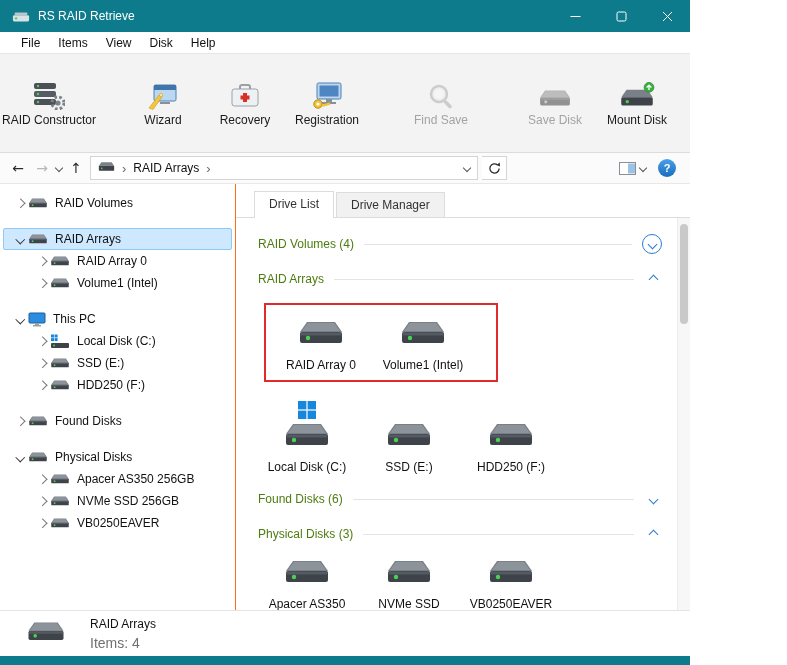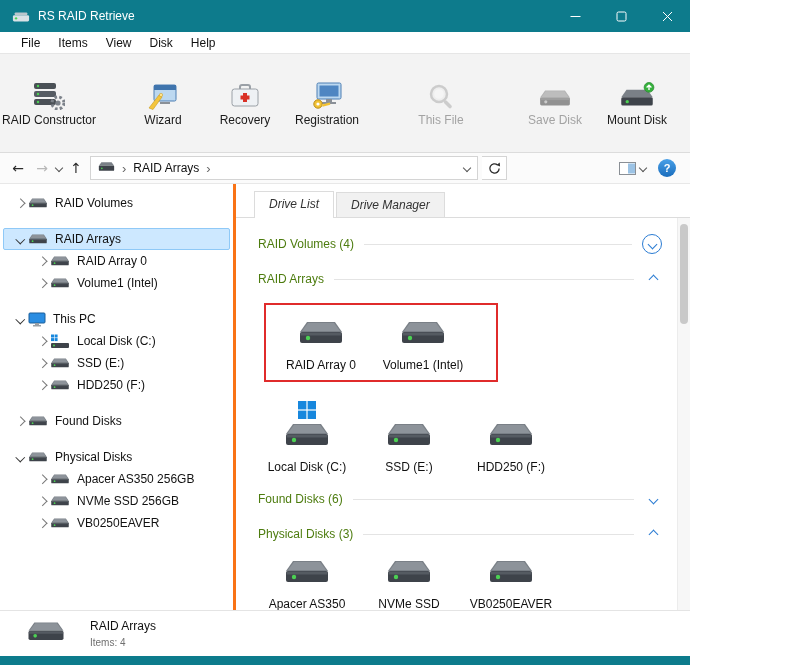--- a/index.html
+++ b/index.html
@@ -39,34 +39,34 @@
   .crumb-sep::before{content:"›";color:#666;font-size:13px;}
   .crumb-label{color:#111;}
   .crumb-spacer{flex:1;}
   .refresh-btn{width:24px;height:22px;display:flex;align-items:center;justify-content:center;border:1px solid #d4d4d4;border-left:none;background:#fff;}
   .ab-spacer{flex:1;}
   .pane-btn{display:flex;align-items:center;gap:4px;padding:2px 4px;}
   .help-btn{width:18px;height:18px;border-radius:50%;background:linear-gradient(#49a0e8,#1a6dbd);color:#fff;font-size:11px;font-weight:bold;display:flex;align-items:center;justify-content:center;margin:0 6px 0 4px;}
 
   
   .main{flex:1 1 auto;display:flex;min-height:0;}
-  .sidebar{width:236px;flex:0 0 236px;border-right:3px solid #f97316;padding-top:8px;overflow:hidden;box-sizing:border-box;}
+  .sidebar{width:236px;flex:0 0 236px;border-right:1px solid #f97316;padding-top:8px;overflow:hidden;box-sizing:border-box;}
   .tree-item{display:flex;align-items:center;height:20px;margin:0 3px;border:1px solid transparent;border-radius:2px;padding-left:8px;}
   .tree-item.level1{padding-left:30px;}
   .tree-item.group-start{margin-top:14px;}
   .tree-item.selected{background:#cde8ff;border-color:#8fc9f7;}
   .tree-chev{width:16px;display:inline-flex;align-items:center;justify-content:center;color:#777;}
   .tree-chev.down{color:#333;}
   .tree-chev .chev{width:5.5px;height:5.5px;}
   .tree-icon{margin-right:7px;display:inline-flex;align-items:center;}
   .tree-label{white-space:nowrap;color:#111;}
 
   .content{flex:1 1 auto;position:relative;background:#fff;min-width:0;}
   .tabsbar{display:flex;align-items:flex-end;gap:2px;padding:8px 0 0 18px;height:34px;box-sizing:border-box;border-bottom:1px solid #dcdcdc;}
-  .tab{padding:5px 14px 5px;border:1px solid #dcdcdc;border-bottom:none;background:#f1f1f1;color:#333;font-style:italic;}
+  .tab{padding:5px 14px 5px;border:1px solid #dcdcdc;border-bottom:none;background:#f1f1f1;color:#333;}
   .tab.active{background:#fff;margin-bottom:-1px;padding-bottom:7px;}
   .sections{padding:16px 28px 0 22px;height:calc(100% - 34px);overflow:hidden;box-sizing:border-box;}
   .section{margin-bottom:15px;}
   .sec-header{display:flex;align-items:center;height:20px;gap:10px;}
   .sec-title{color:#4d7c0f;white-space:nowrap;}
   .sec-rule{flex:1;border-top:1px solid #e4e4e4;}
   .sec-chevbtn{width:18px;height:18px;display:flex;align-items:center;justify-content:center;color:#2b7cd3;flex:0 0 auto;}
   .sec-chevbtn.circled{border:1px solid #2b7cd3;border-radius:50%;}
   .sec-chevbtn .chev{width:6px;height:6px;}
   .sec-items{display:flex;gap:16px;margin:14px 0 4px 6px;align-items:flex-end;}
@@ -74,21 +74,21 @@
   .tile{display:flex;flex-direction:column;align-items:center;min-width:86px;gap:9px;}
   .tile-icon{display:flex;flex-direction:column;align-items:center;gap:2px;}
   .tile-label{font-size:12px;color:#111;white-space:nowrap;}
 
   .vscroll{position:absolute;top:34px;right:0;bottom:0;width:12px;background:#f7f7f7;border-left:1px solid #ececec;}
   .vthumb{position:absolute;top:6px;left:2px;width:8px;height:100px;background:#c9c9c9;border-radius:4px;}
 
   
   .statusbar{height:45px;border-top:1px solid #e4e4e4;display:flex;align-items:center;padding-left:26px;gap:24px;background:#fff;flex:0 0 auto;}
   .sb-title{font-size:12px;color:#111;margin-bottom:4px;}
-  .sb-items{font-size:10px;color:#707070;}
+  .sb-items{font-size:14px;color:#707070;}
   .bottom-strip{height:9px;background:#0d7b8c;flex:0 0 auto;}
 </style>
 </head>
 <body>
 
 <div class="app">
 
   <div class="titlebar">
     <span class="app-icon">
       <svg width="18" height="13" viewBox="0 0 20 13">
@@ -182,21 +182,21 @@
   </div>
       <div class="tb-sep"></div>
       <div class="tb-btn disabled">
     <span class="tb-icon">
           <svg width="30" height="28" viewBox="0 0 30 28">
     <circle cx="13" cy="12" r="8" fill="#e8ebee" stroke="#a9aeb4" stroke-width="2.5"></circle>
     <circle cx="13" cy="12" r="4.8" fill="#f6f8fa"></circle>
     <rect x="19.5" y="17.5" width="10" height="3.6" rx="1.8" fill="#a9aeb4" transform="rotate(45 19.5 17.5)"></rect>
           </svg>
         </span>
-    <span class="tb-label">This File</span>
+    <span class="tb-label">Find Save</span>
   </div>
       <div class="tb-sep"></div>
       <div class="tb-btn disabled">
     <span class="tb-icon">
           <svg width="34" height="22" viewBox="0 0 48 30">
  <polygon points="10,3 38,3 45,13 3,13" fill="#7a8087"></polygon>
  <polygon points="11,4 37,4 43,12 5,12" fill="#8d939a"></polygon>
  <rect x="3" y="13" width="42" height="11" rx="2" fill="#3e434a"></rect>
  <rect x="3.5" y="13.5" width="41" height="3" fill="#555b62"></rect>
  <circle cx="11" cy="19" r="2.2" fill="#4cd153"></circle>

